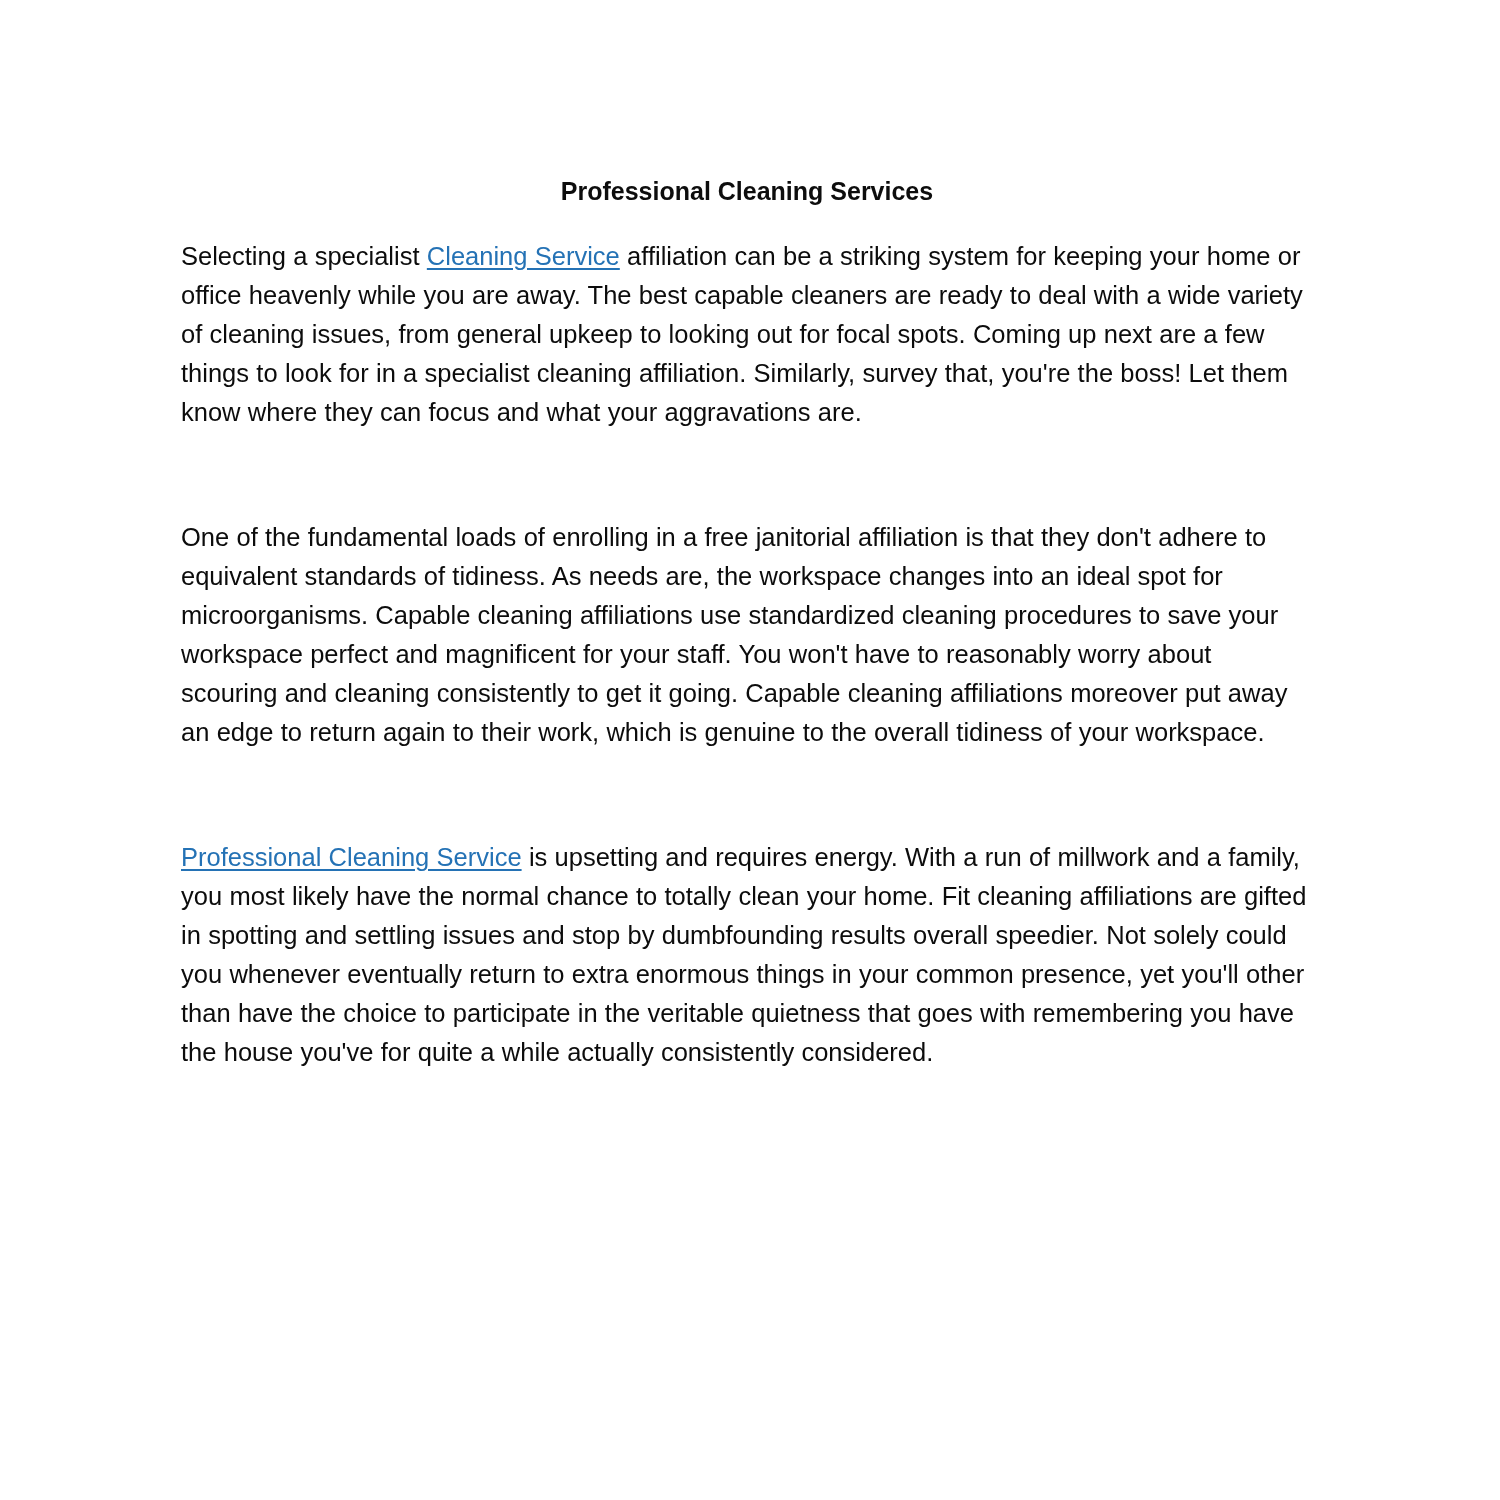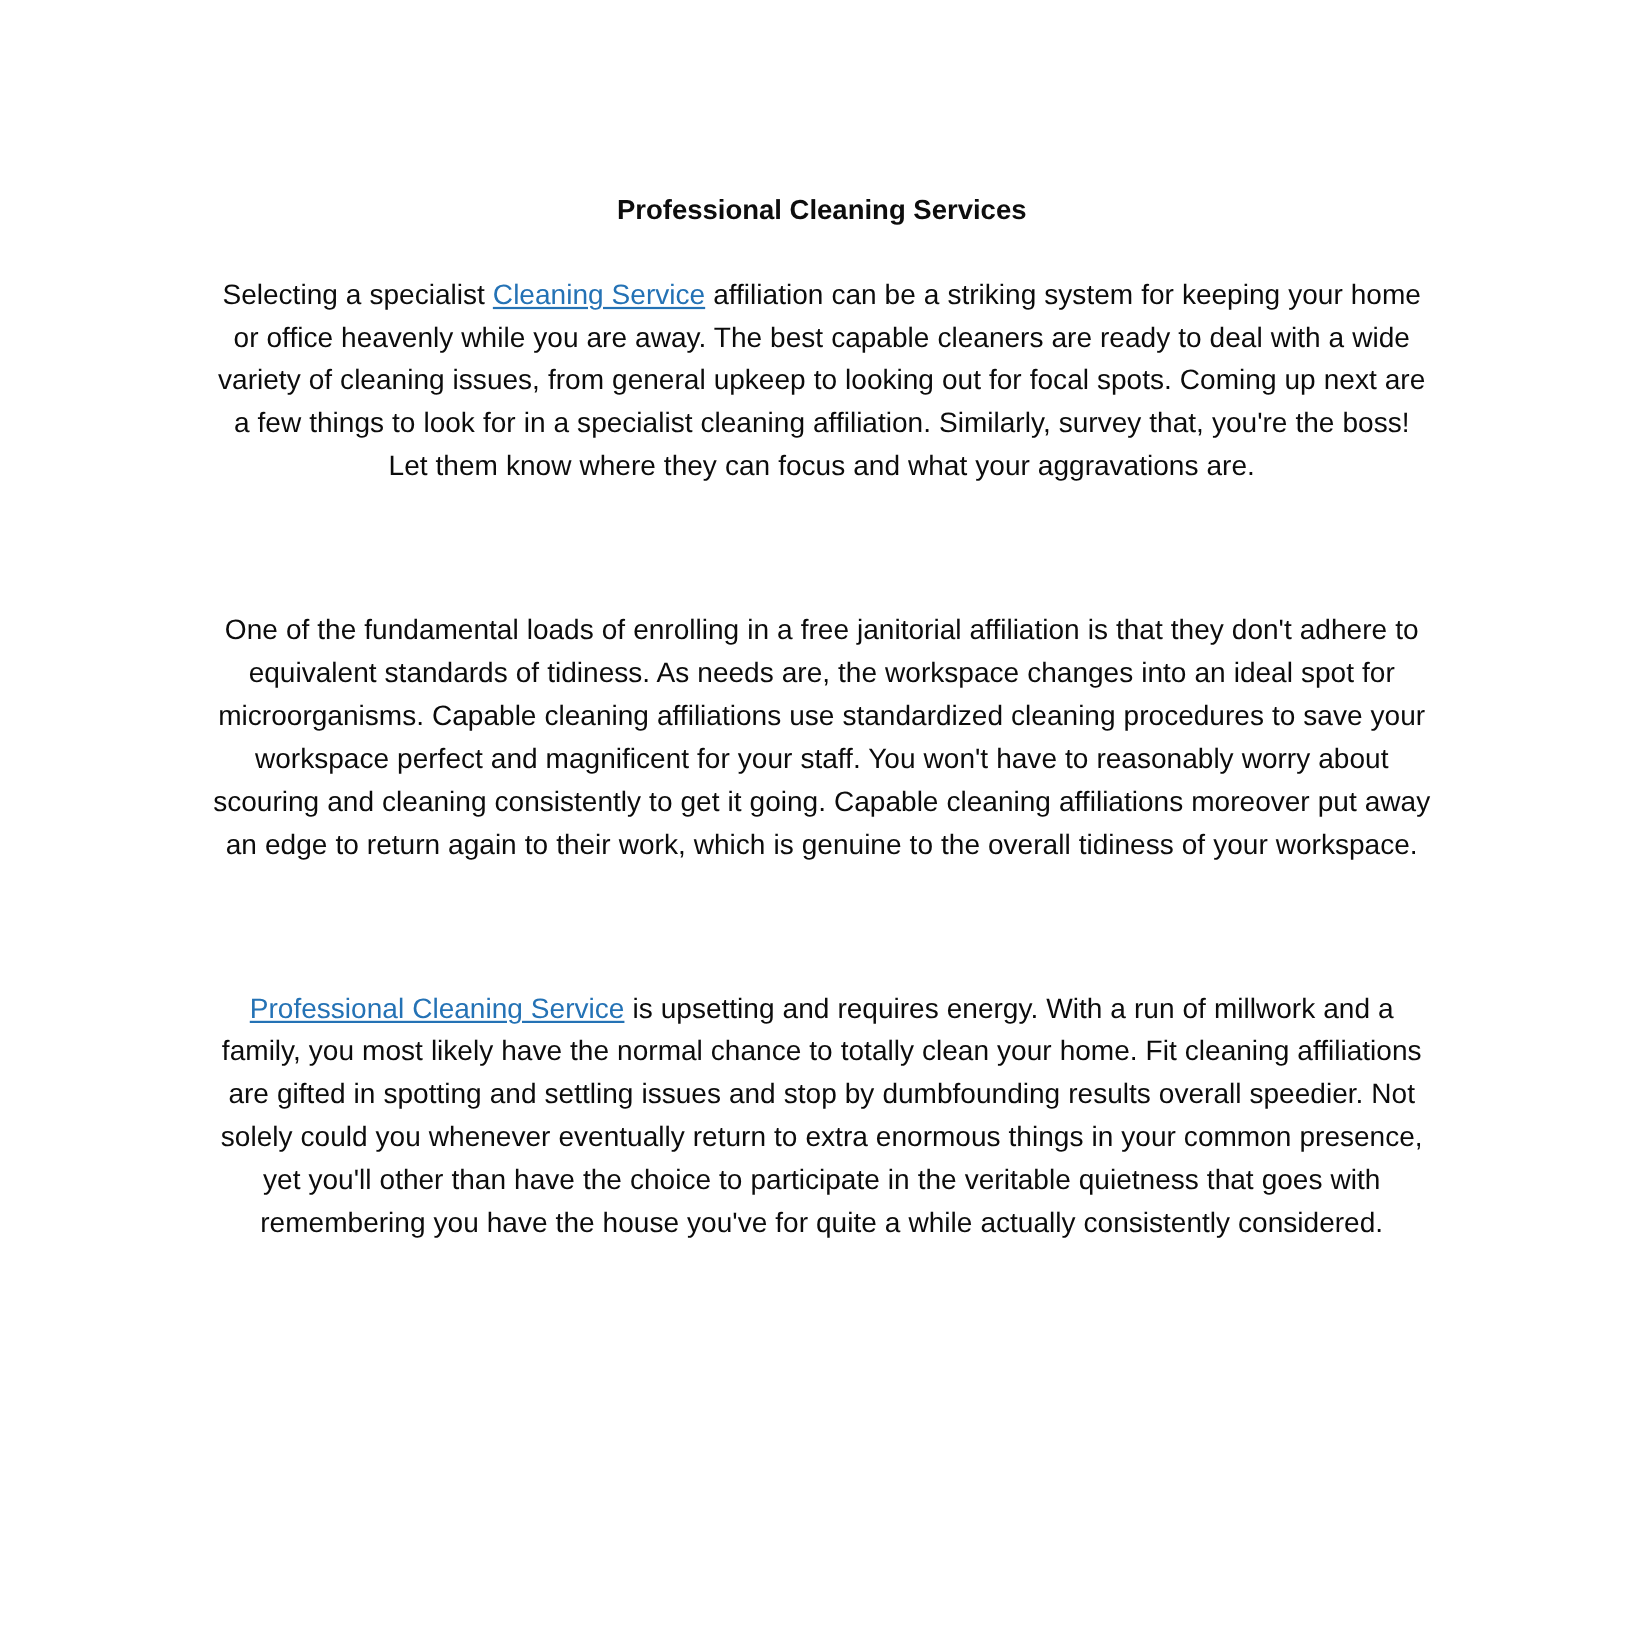--- a/index.html
+++ b/index.html
@@ -38,22 +38,22 @@
     margin: 0 0 0 0;
     letter-spacing: 0px;
   }
   .spacer-after-title {
     height: 23px;
   }
   .para {
     font-size: 25.5px;
     line-height: 39px;
     color: #0c0c0c;
-    margin: 16px;
-    text-align: center;
+    margin: 4px;
+    text-align: left;
     word-spacing: 0.2px;
   }
   .para-gap {
     height: 78px;
   }
   a.doc-link {
     color: #2472b5;
     text-decoration: underline;
     text-underline-offset: 3px;
     text-decoration-thickness: 1.5px;

